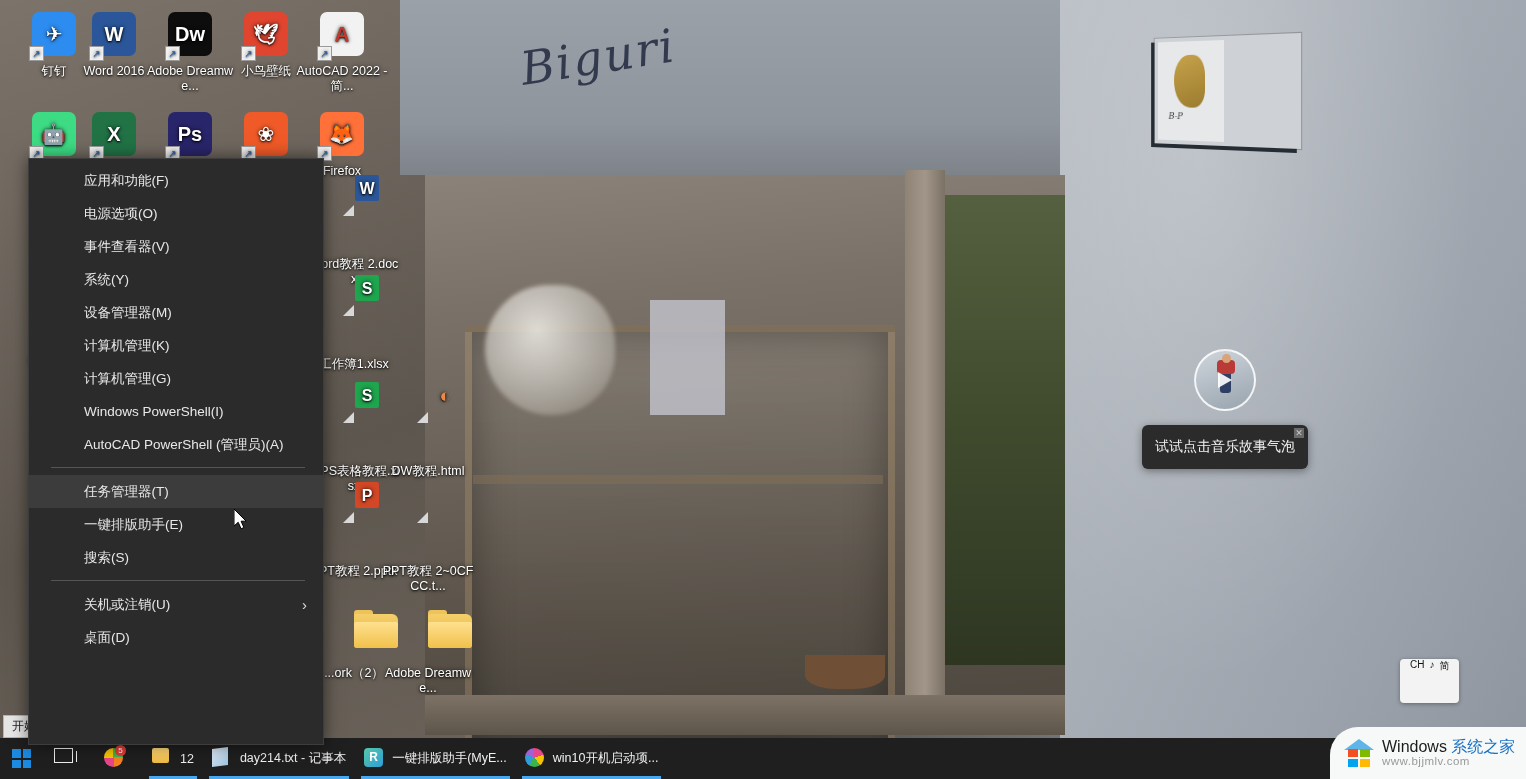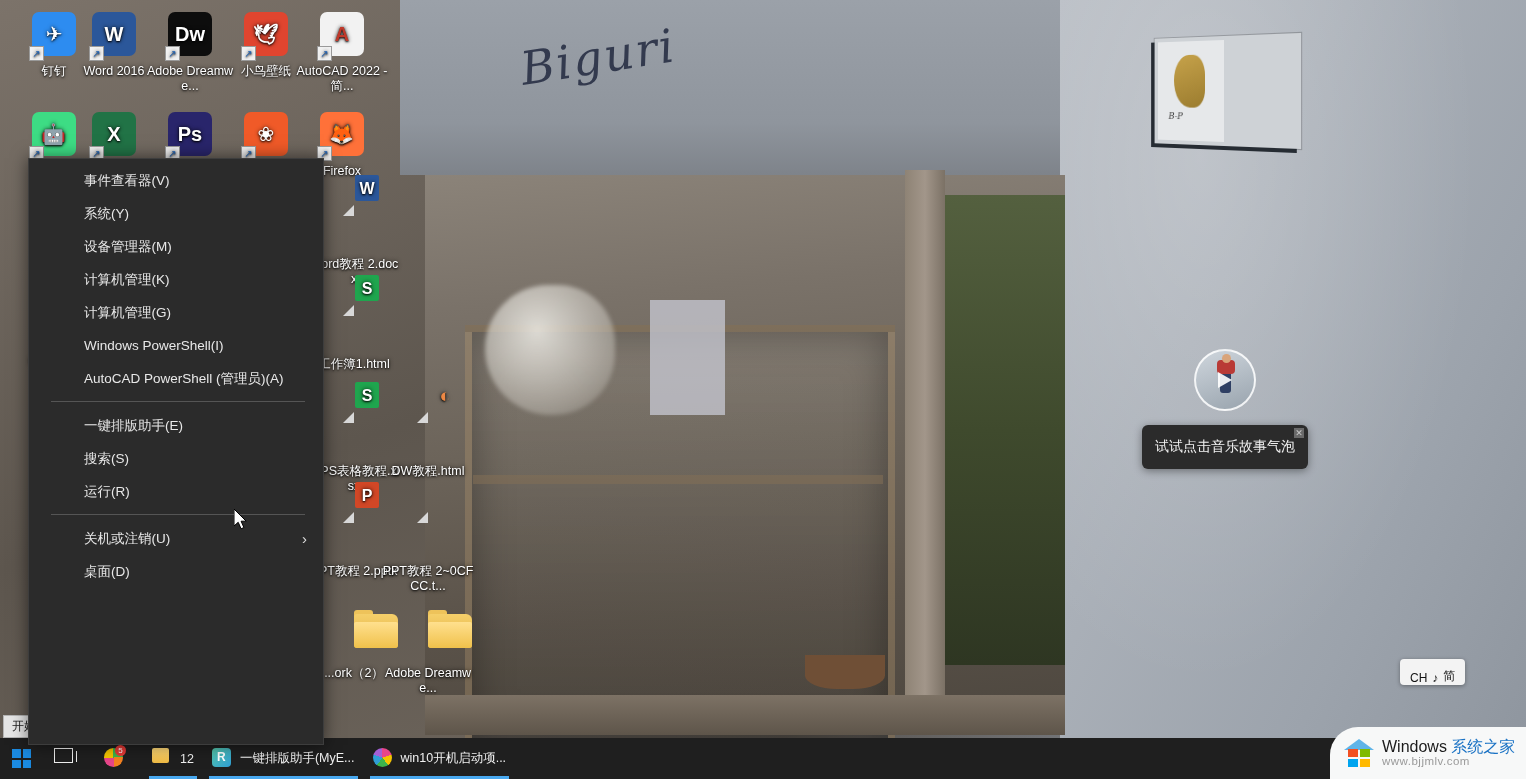--- a/index.html
+++ b/index.html
@@ -221,24 +221,24 @@
   }
   #bubble .close{
     position:absolute; right:4px; top:3px; width:10px; height:10px;
     color:#c9c9c9; font-size:9px; line-height:10px; text-align:center;
     background:#6a6a6a; cursor:pointer;
   }
 
   
   #ime{
     position:absolute; left:1400px; top:659px;
-    height:26px; padding:0 10px;
+    height:44px; padding:0 10px;
     background:#f3f3f3; border-radius:4px;
-    display:flex; align-items:flex-end; gap:5px;
-    font-size:12px; color:#111;
+    display:flex; align-items:flex-start; gap:5px;
+    font-size:10px; color:#111;
     box-shadow:0 1px 4px rgba(0,0,0,.35);
     z-index:30;
   }
 
   
   #start-tip{
     position:absolute; left:3px; top:715px;
     padding:2px 8px; font-size:12px; color:#202020;
     background:#e6e6e6; border:1px solid #b5b5b5;
     z-index:55;
@@ -421,21 +421,21 @@
         <span class="lnk">↗</span>
       </span>
       <span class="lbl">欧...</span>
     </div>
     <div class="dicon" style="left: 308px; top: 205px;">
       <span class="glyph"><span class="doc"><span class="badge" style="background:#2b579a">W</span></span></span>
       <span class="lbl">Word教程 2.docx</span>
     </div>
     <div class="dicon" style="left: 308px; top: 305px;">
       <span class="glyph"><span class="doc"><span class="badge" style="background:#1fa54e">S</span></span></span>
-      <span class="lbl">工作簿1.html</span>
+      <span class="lbl">工作簿1.xlsx</span>
     </div>
     <div class="dicon" style="left: 308px; top: 412px;">
       <span class="glyph"><span class="doc"><span class="badge" style="background:#1fa54e">S</span></span></span>
       <span class="lbl">WPS表格教程.xlsx</span>
     </div>
     <div class="dicon" style="left: 382px; top: 412px;">
       <span class="glyph"><span class="doc"><span class="badge" style="background:transparent;color:#e84;font-size:19px;left:5px;">◐</span></span></span>
       <span class="lbl">DW教程.html</span>
     </div>
     <div class="dicon" style="left: 308px; top: 512px;">
@@ -450,31 +450,33 @@
       <span class="glyph"><span class="folder"><span class="tab"></span><span class="back"></span><span class="front"></span></span></span>
       <span class="lbl">...ork（2）</span>
     </div>
     <div class="dicon" style="left: 382px; top: 614px;">
       <span class="glyph"><span class="folder"><span class="tab"></span><span class="back"></span><span class="front"></span></span></span>
       <span class="lbl">Adobe Dreamwe...</span>
     </div>
   </div>
 
 <div id="winx">
+    <div class="mi"><span>应用和功能(F)</span></div>
+    <div class="mi"><span>电源选项(O)</span></div>
     <div class="mi"><span>事件查看器(V)</span></div>
     <div class="mi"><span>系统(Y)</span></div>
     <div class="mi"><span>设备管理器(M)</span></div>
     <div class="mi"><span>计算机管理(K)</span></div>
     <div class="mi"><span>计算机管理(G)</span></div>
     <div class="mi"><span>Windows PowerShell(I)</span></div>
     <div class="mi"><span>AutoCAD PowerShell (管理员)(A)</span></div>
     <div class="sep"></div>
+    <div class="mi hot"><span>任务管理器(T)</span></div>
     <div class="mi"><span>一键排版助手(E)</span></div>
     <div class="mi"><span>搜索(S)</span></div>
-    <div class="mi"><span>运行(R)</span></div>
     <div class="sep"></div>
     <div class="mi"><span>关机或注销(U)</span><span class="chev">›</span></div>
     <div class="mi"><span>桌面(D)</span></div>
   </div>
 
 <svg id="cursor" viewBox="0 0 16 24">
   <polygon points="0,0 0,17 4.2,13.3 7.1,19.8 9.9,18.5 7.1,12.2 12.2,12.2" fill="#ffffff" stroke="#000000" stroke-width="1"></polygon>
 </svg>
 
 <div id="avatar">
@@ -513,20 +515,25 @@
       <div class="tb-btn" style="padding: 0px 11px;">
         <span class="tbicon"><span style="display:inline-block;width:19px;height:19px;border-radius:50%;background:conic-gradient(#3cb44b 0 25%,#f58220 0 50%,#e8468a 0 75%,#f5c400 0 100%);position:relative;"><span style="position:absolute;right:-3px;top:-3px;width:11px;height:11px;border-radius:50%;background:#e53935;color:#fff;font-size:8px;line-height:11px;text-align:center;">5</span></span></span>
         <span></span>
       </div>
       <div class="tb-btn">
         <span class="tbicon"><span style="display:inline-block;width:17px;height:15px;border-radius:2px;background:linear-gradient(180deg,#ffd977,#eeba44);"></span></span>
         <span>12</span>
         <span class="tb-open"></span>
       </div>
       <div class="tb-btn">
+        <span class="tbicon"><span style="display:inline-block;width:16px;height:18px;background:linear-gradient(135deg,#dfeaf5,#9fc4e0);transform:skewY(-8deg);"></span></span>
+        <span>day214.txt - 记事本</span>
+        <span class="tb-open"></span>
+      </div>
+      <div class="tb-btn">
         <span class="tbicon"><span style="display:inline-block;width:19px;height:19px;border-radius:4px;background:linear-gradient(135deg,#56c7a8,#2f9ed6);color:#fff;font-size:12px;font-weight:bold;text-align:center;line-height:19px;">R</span></span>
         <span>一键排版助手(MyE...</span>
         <span class="tb-open"></span>
       </div>
       <div class="tb-btn">
         <span class="tbicon"><span style="display:inline-block;width:19px;height:19px;border-radius:50%;background:conic-gradient(#e8468a 0 20%,#f5c400 0 40%,#3cb44b 0 60%,#2f9ed6 0 80%,#a35fd6 0 100%);"></span></span>
         <span>win10开机启动项...</span>
         <span class="tb-open"></span>
       </div>
     </div>

